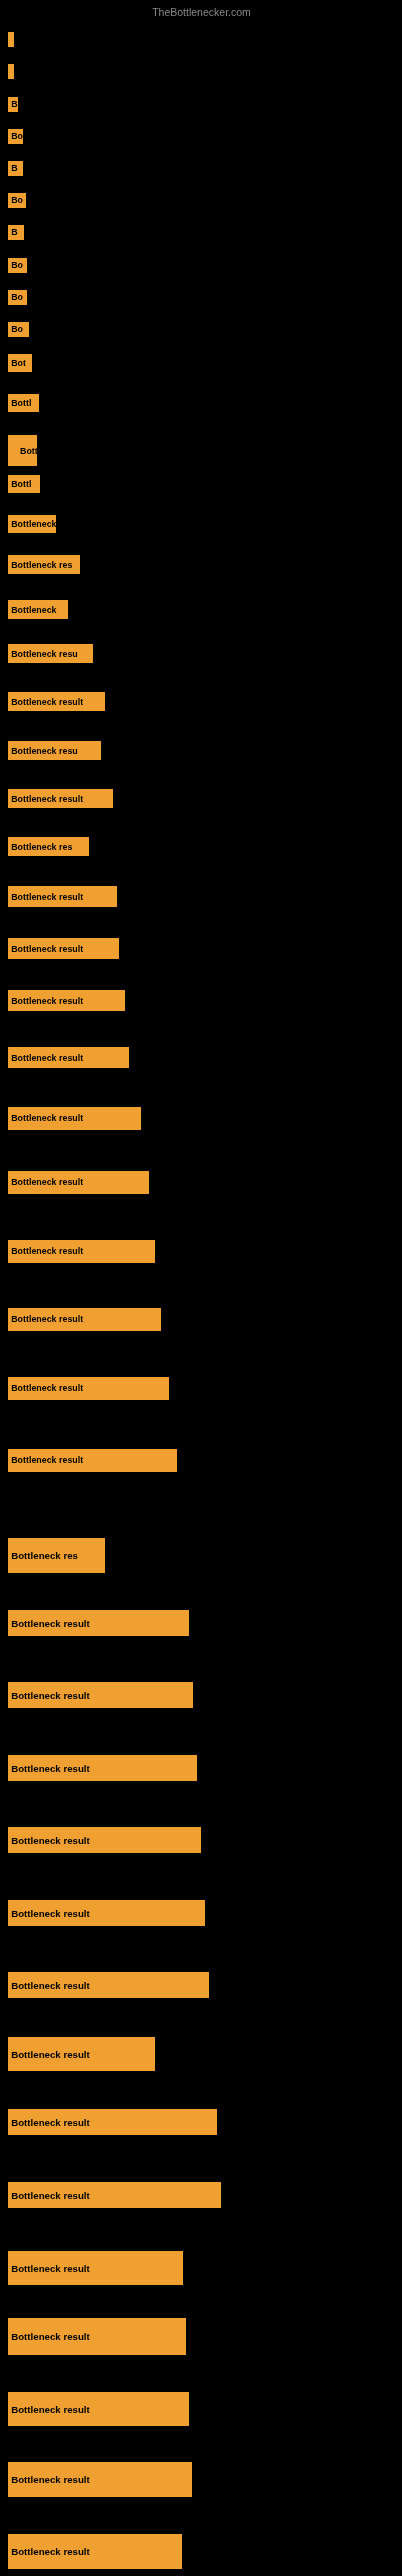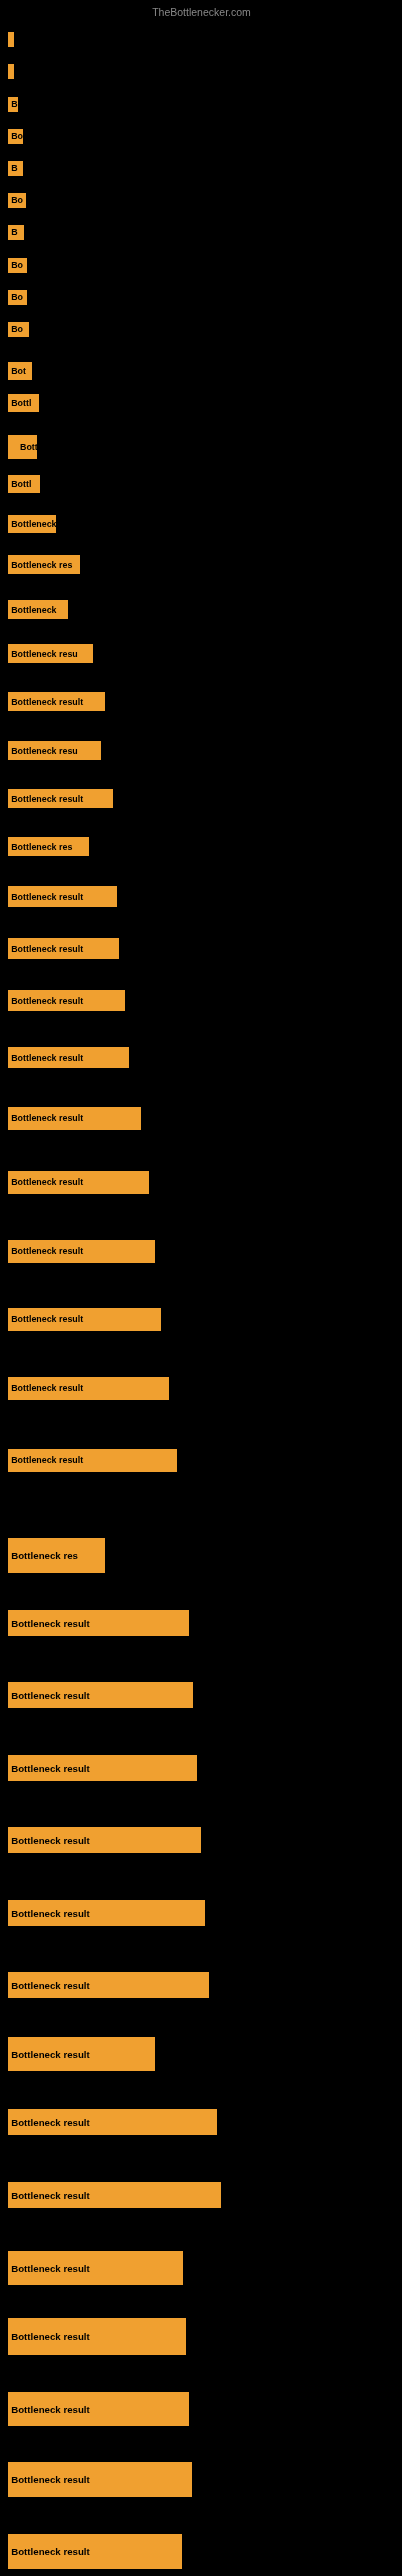--- a/index.html
+++ b/index.html
@@ -68,28 +68,28 @@
     </div>
     <div class="bar-container" style="top: 258px;">
       <div class="bar" style="width: 19.3px; height: 14.5px; font-size: 8.9px;">Bo</div>
     </div>
     <div class="bar-container" style="top: 290px;">
       <div class="bar" style="width: 19.3px; height: 14.5px; font-size: 8.9px;">Bo</div>
     </div>
     <div class="bar-container" style="top: 322px;">
       <div class="bar" style="width: 21px; height: 14.5px; font-size: 8.9px;">Bo</div>
     </div>
-    <div class="bar-container" style="top: 354px; margin-top: 8px;">
+    <div class="bar-container" style="top: 354px;">
       <div class="bar" style="width: 24px; height: 17.7px; font-size: 8.9px;">Bot</div>
     </div>
     <div class="bar-container" style="top: 394px;">
       <div class="bar" style="width: 31px; height: 17.7px; font-size: 8.9px;">Bottl</div>
     </div>
     <div class="bar-container" style="top: 435px;">
-      <div class="bar" style="width: 29px; height: 24px; font-size: 8.9px; padding-left: 12px;">Bott</div>
+      <div class="bar" style="width: 29px; height: 31px; font-size: 8.9px; padding-left: 12px;">Bott</div>
     </div>
     <div class="bar-container" style="top: 475px;">
       <div class="bar" style="width: 32px; height: 17.7px; font-size: 8.9px;">Bottl</div>
     </div>
     <div class="bar-container" style="top: 515px;">
       <div class="bar" style="width: 48px; height: 17.7px; font-size: 8.9px;">Bottleneck</div>
     </div>
     <div class="bar-container" style="top: 555px;">
       <div class="bar" style="width: 72px; height: 19.3px; font-size: 8.9px;">Bottleneck res</div>
     </div>

